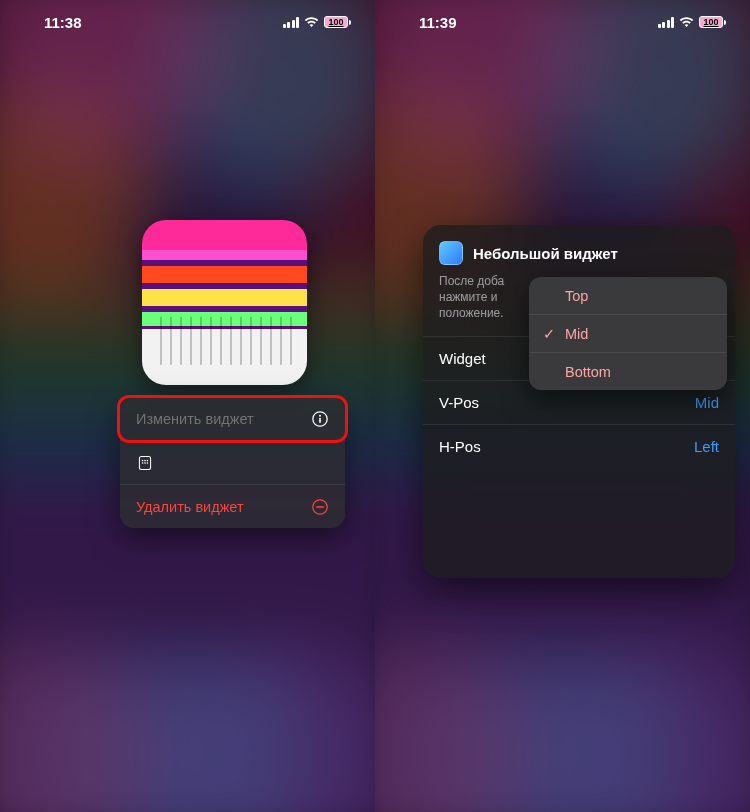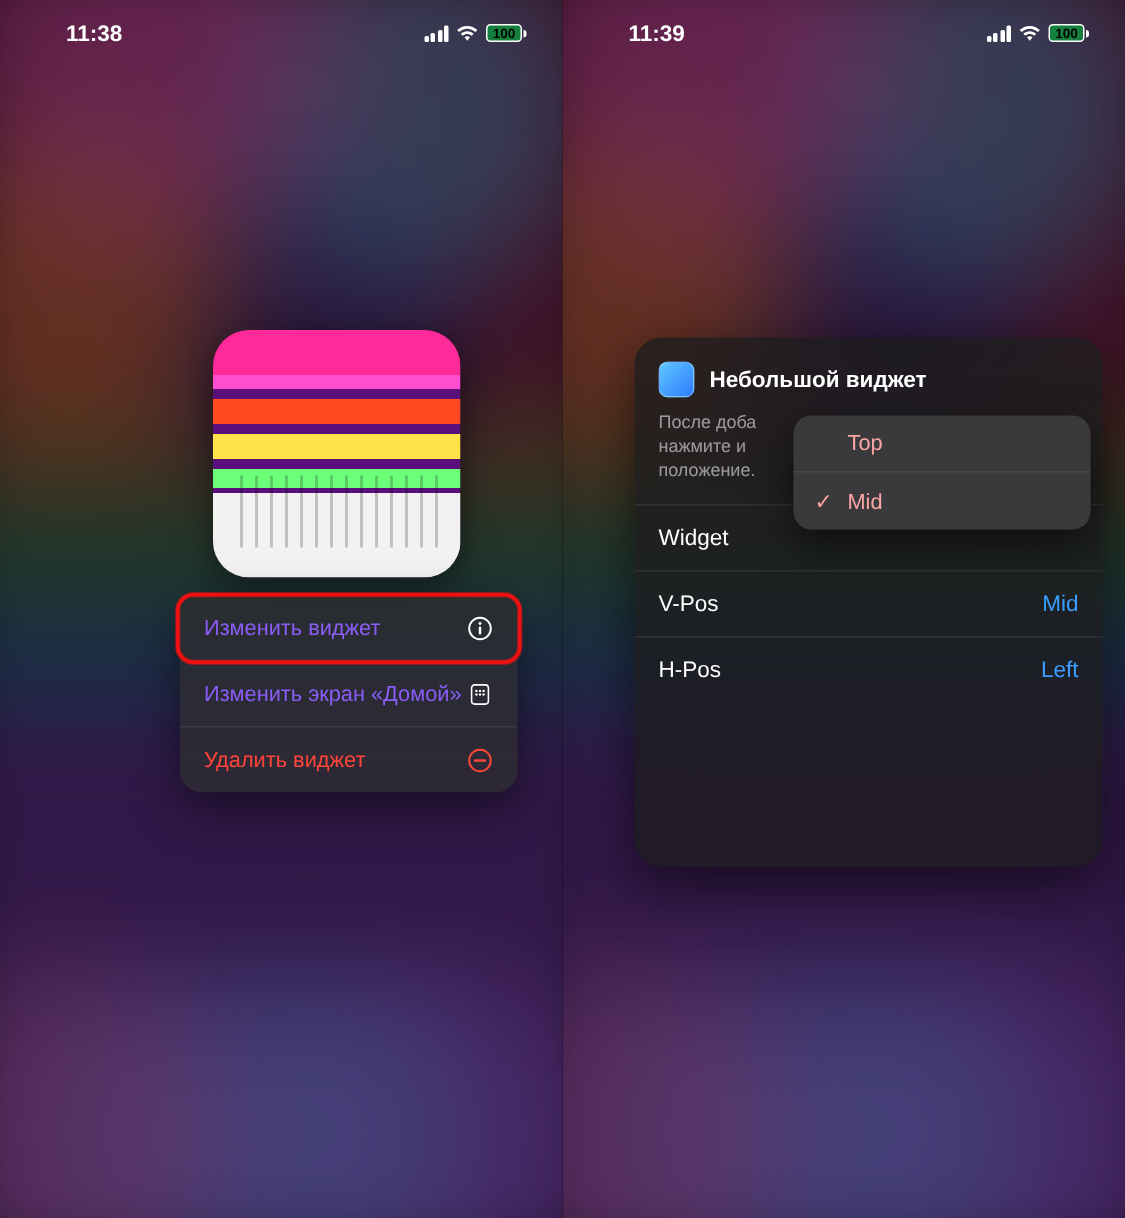--- a/index.html
+++ b/index.html
@@ -42,21 +42,21 @@
   .status-right { display:flex; align-items:center; gap:5px; }
   .sig-bars { display:flex; align-items:flex-end; gap:1.5px; height:11px; }
   .sig-bars span { width:3px; background:#fff; border-radius:1px; }
   .sig-bars span:nth-child(1){height:4px} .sig-bars span:nth-child(2){height:6px}
   .sig-bars span:nth-child(3){height:8px} .sig-bars span:nth-child(4){height:11px}
   .wifi-ic { width:15px; height:11px; }
   .batt { display:flex; align-items:center; }
   .batt-body {
     width:24px; height:12px; border:1px solid #fff; border-radius:3px;
     display:flex; align-items:center; justify-content:center;
-    font-size:9px; font-weight:700; color:#000; background:#15803d;
+    font-size:9px; font-weight:700; color:#000; background:#f9a8d4;text-decoration:underline;
   }
   .batt-tip { width:2px; height:5px; background:#fff; border-radius:0 2px 2px 0; margin-left:1px; }
 
   
   .ctx-wrap {
     position:absolute; left:120px; top:220px; width:225px; z-index:3;
   }
   .widget-preview {
     width:165px; height:165px; margin-left:22px;
     border-radius:24px; overflow:hidden;
@@ -81,21 +81,21 @@
     margin-top:12px;
     border-radius:14px; overflow:hidden;
     backdrop-filter: blur(20px);
     background: rgba(45,45,48,.78);
     box-shadow: 0 10px 30px rgba(0,0,0,.5);
   }
   .ctx-item {
     display:flex; align-items:center; justify-content:space-between;
     padding:13px 16px 12px;
     border-bottom:1px solid rgba(255,255,255,.07);
-    color:#8b5cf6; font-size:14.5px; font-weight:400;
+    color:#737373; font-size:14.5px; font-weight:400;
   }
   .ctx-item:last-child{border-bottom:none}
   .ctx-item.destructive { color:#ff453a; }
   .ctx-item .ic { width:18px; height:18px; display:flex; align-items:center; justify-content:center; }
   .hl-red {
     position:absolute; border:3px solid #e11; border-radius:12px; pointer-events:none;
   }
 
   
   .sheet {
@@ -179,21 +179,20 @@
         <span>Изменить виджет</span>
         <span class="ic">
           <svg viewBox="0 0 20 20" width="18" height="18">
               <circle cx="10" cy="10" r="8" fill="none" stroke="#fff" stroke-width="1.4"></circle>
               <circle cx="10" cy="6.3" r="1.1" fill="#fff"></circle>
               <rect x="9.1" y="8.5" width="1.8" height="6" rx=".9" fill="#fff"></rect>
             </svg>
         </span>
       </div>
       <div class="ctx-item">
-        <span>Изменить экран «Домой»</span>
         <span class="ic">
           <svg viewBox="0 0 20 20" width="16" height="16">
             <rect x="3" y="2" width="14" height="16" rx="2.5" fill="none" stroke="#fff" stroke-width="1.3"></rect>
             <circle cx="7" cy="7" r="1" fill="#fff"></circle>
               <circle cx="10" cy="7" r="1" fill="#fff"></circle>
               <circle cx="13" cy="7" r="1" fill="#fff"></circle>
             <circle cx="7" cy="10" r="1" fill="#fff"></circle>
               <circle cx="10" cy="10" r="1" fill="#fff"></circle>
               <circle cx="13" cy="10" r="1" fill="#fff"></circle>
           </svg>
@@ -260,15 +259,19 @@
 
     <div class="popover">
       <div class="pop-item">
         <span class="check"></span>
         <span>Top</span>
       </div>
       <div class="pop-item">
         <span class="check">✓</span>
         <span>Mid</span>
       </div>
+      <div class="pop-item">
+        <span class="check"></span>
+        <span>Bottom</span>
+      </div>
     </div>
   </div>
 </div>
 
 </body></html>

